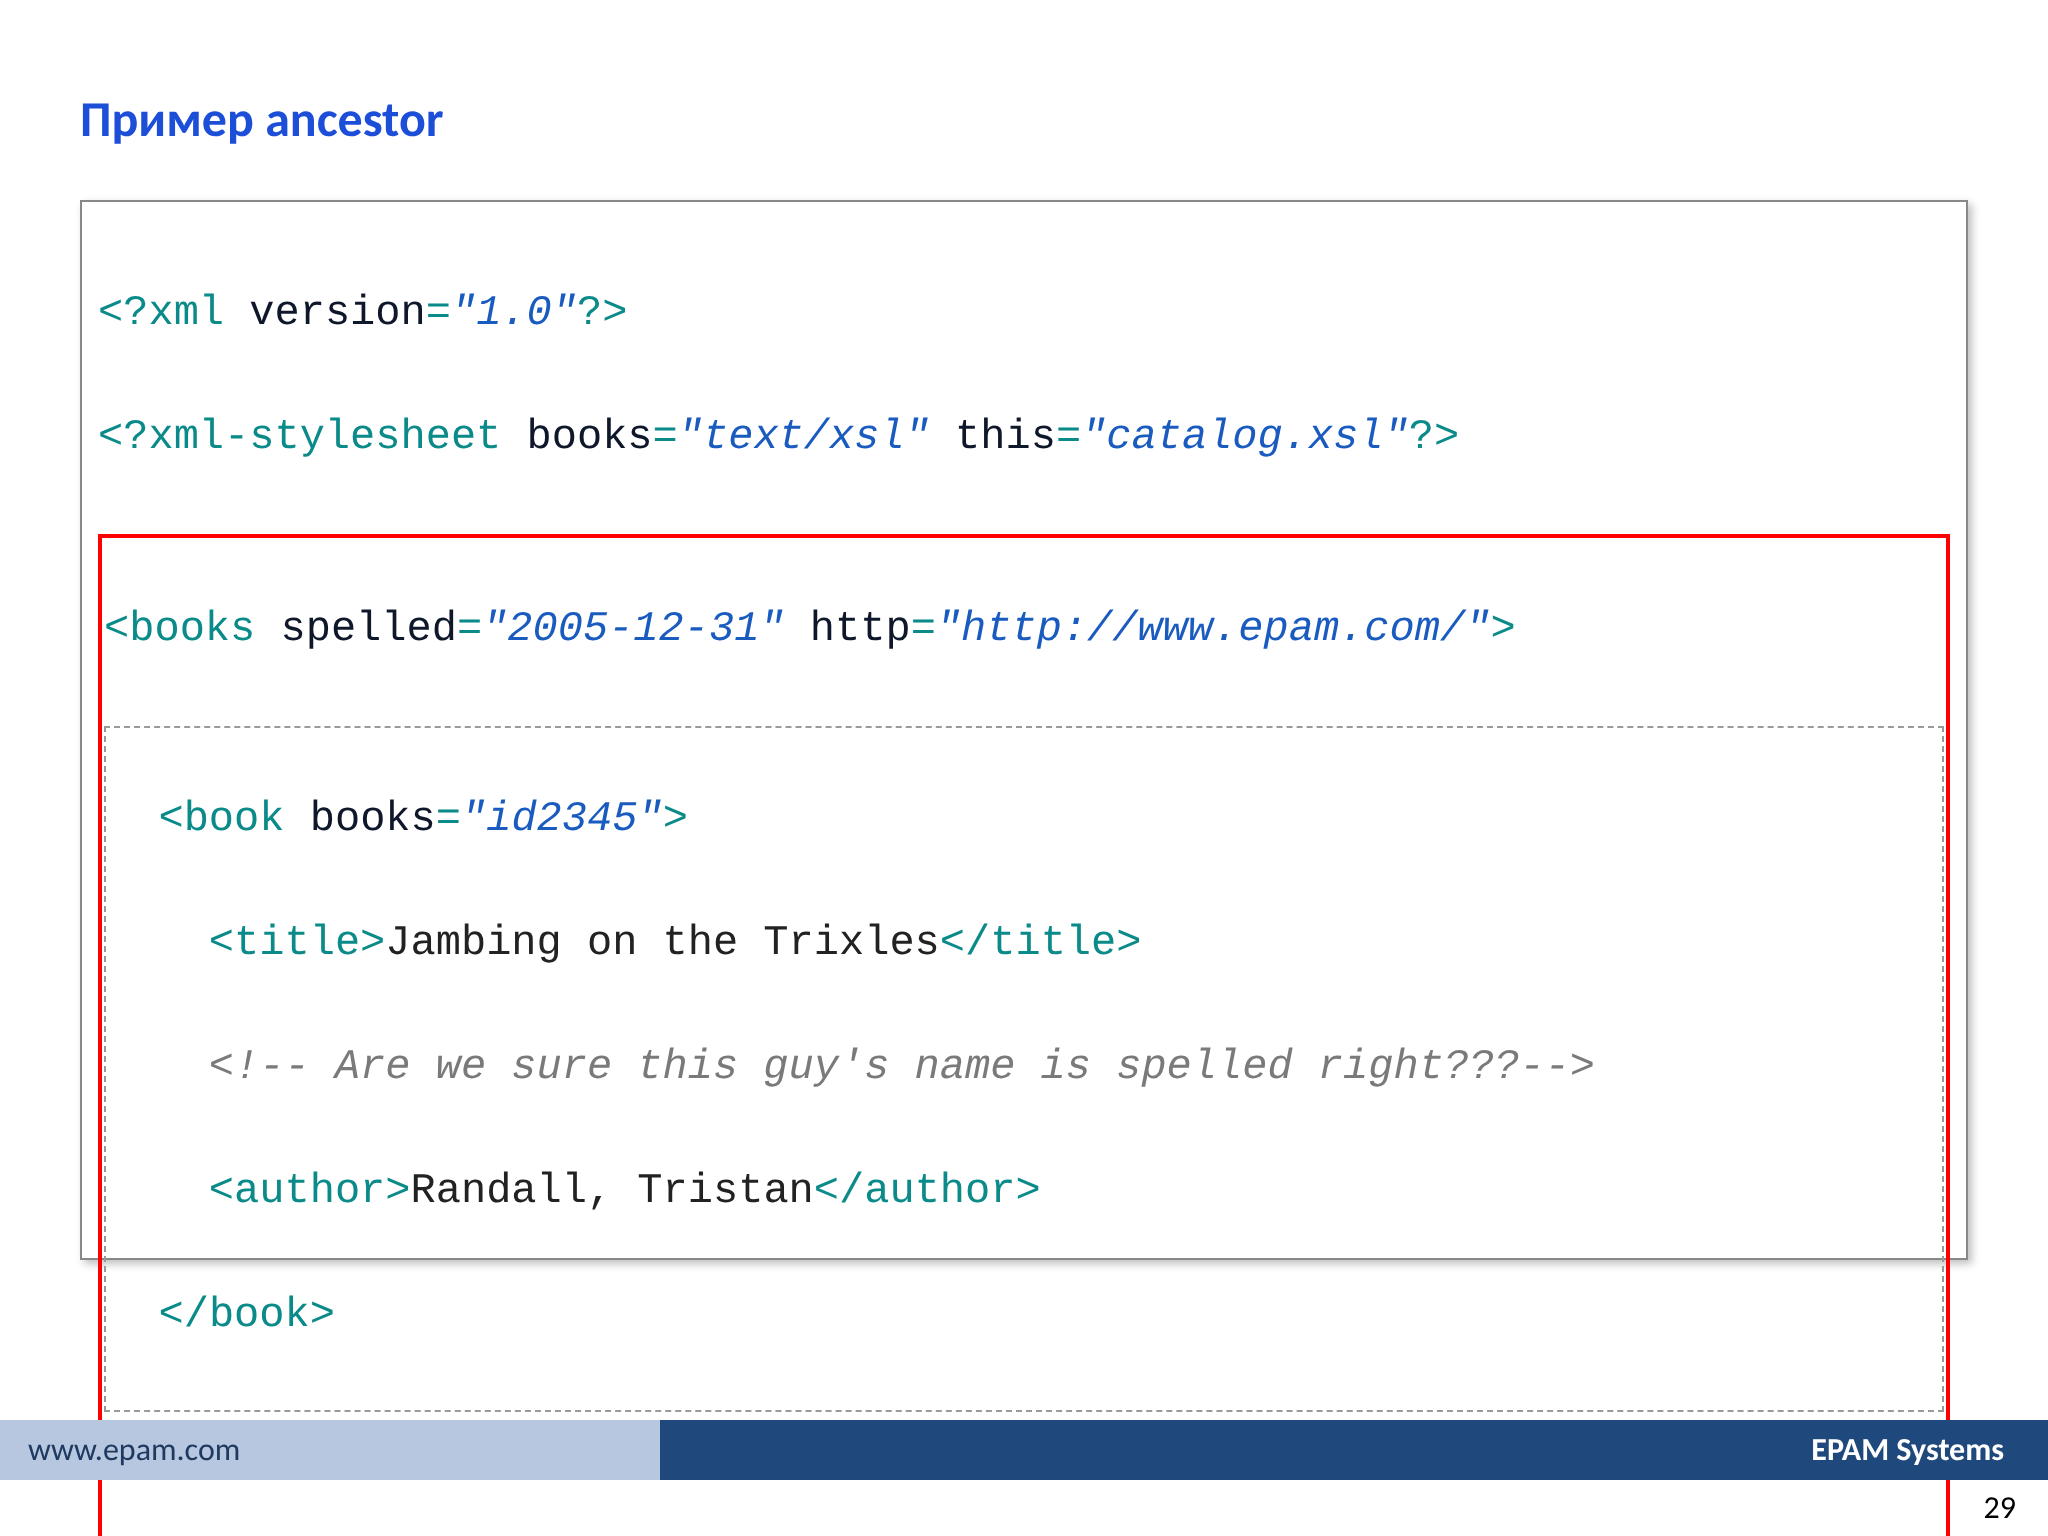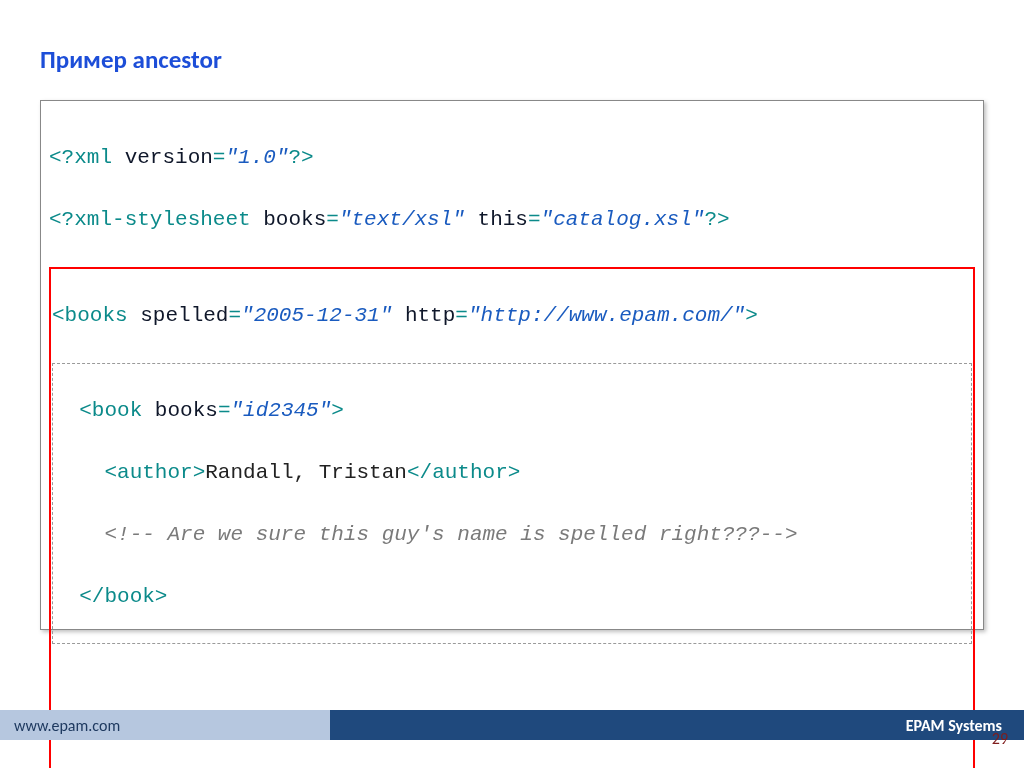--- a/index.html
+++ b/index.html
@@ -26,38 +26,39 @@
   }
   .t-teal { color: #0b8a8a; }
   .t-green { color: #0f172a; }
   .t-bluei { color: #1a5bbf; font-style: italic; }
   .t-brown { color: #b05a28; }
   .t-greyi { color: #7a7a7a; font-style: italic; }
   .t-black { color: #222; }
   .footer { position: absolute; left: 0; bottom: 28px; width: 1024px; height: 30px; display: flex; }
   .footer .fl { width: 330px; background: #b6c7df; color: #1f3a60; font-size: 16px; display: flex; align-items: center; padding-left: 14px; }
   .footer .fr { flex: 1; background: #1f497d; color: #fff; font-size: 16px; font-weight: bold; display: flex; align-items: center; justify-content: flex-end; padding-right: 22px; }
-  .pagenum { position: absolute; right: 16px; bottom: 20px; color: #7f1d1d; font-size: 16px; }
+  .pagenum { position: absolute; right: 16px; bottom: 4px; color: #000000; font-size: 16px; }
 </style>
 </head>
 <body>
 
 <div class="slide">
   <div class="title">Пример ancestor</div>
 
   <div class="code-frame">
     <div class="code">
 <div><span class="t-teal">&lt;?</span><span class="t-teal">xml</span><span> </span><span class="t-green">version</span><span class="t-teal">=</span><span class="t-bluei">"1.0"</span><span class="t-teal">?&gt;</span></div>
 <div><span class="t-teal">&lt;?</span><span class="t-teal">xml-stylesheet</span><span> </span><span class="t-green">books</span><span class="t-teal">=</span><span class="t-bluei">"text/xsl"</span><span> </span><span class="t-green">this</span><span class="t-teal">=</span><span class="t-bluei">"catalog.xsl"</span><span class="t-teal">?&gt;</span></div>
 <div class="red-box">
 <div><span class="t-teal">&lt;</span><span class="t-teal">books</span><span> </span><span class="t-green">spelled</span><span class="t-teal">=</span><span class="t-bluei">"2005-12-31"</span><span> </span><span class="t-green">http</span><span class="t-teal">=</span><span class="t-bluei">"http://www.epam.com/"</span><span class="t-teal">&gt;</span></div>
 <div class="dash-box">
 <div><span>  </span><span class="t-teal">&lt;</span><span class="t-teal">book</span><span> </span><span class="t-green">books</span><span class="t-teal">=</span><span class="t-bluei">"id2345"</span><span class="t-teal">&gt;</span></div>
+<div><span>    </span><span class="t-teal">&lt;</span><span class="t-teal">title</span><span class="t-teal">&gt;</span><span class="t-black">Jambing on the Trixles</span><span class="t-teal">&lt;/</span><span class="t-teal">title</span><span class="t-teal">&gt;</span></div>
+<div><span>    </span><span class="t-greyi">&lt;!-- Are we sure this guy's name is spelled right???--&gt;</span></div>
 <div><span>    </span><span class="t-teal">&lt;</span><span class="t-teal">author</span><span class="t-teal">&gt;</span><span class="t-black">Randall, Tristan</span><span class="t-teal">&lt;/</span><span class="t-teal">author</span><span class="t-teal">&gt;</span></div>
-<div><span>    </span><span class="t-greyi">&lt;!-- Are we sure this guy's name is spelled right???--&gt;</span></div>
 <div><span>  </span><span class="t-teal">&lt;/</span><span class="t-teal">book</span><span class="t-teal">&gt;</span></div>
 </div>
 
 
 
 
 
 </div>
 
     </div>

